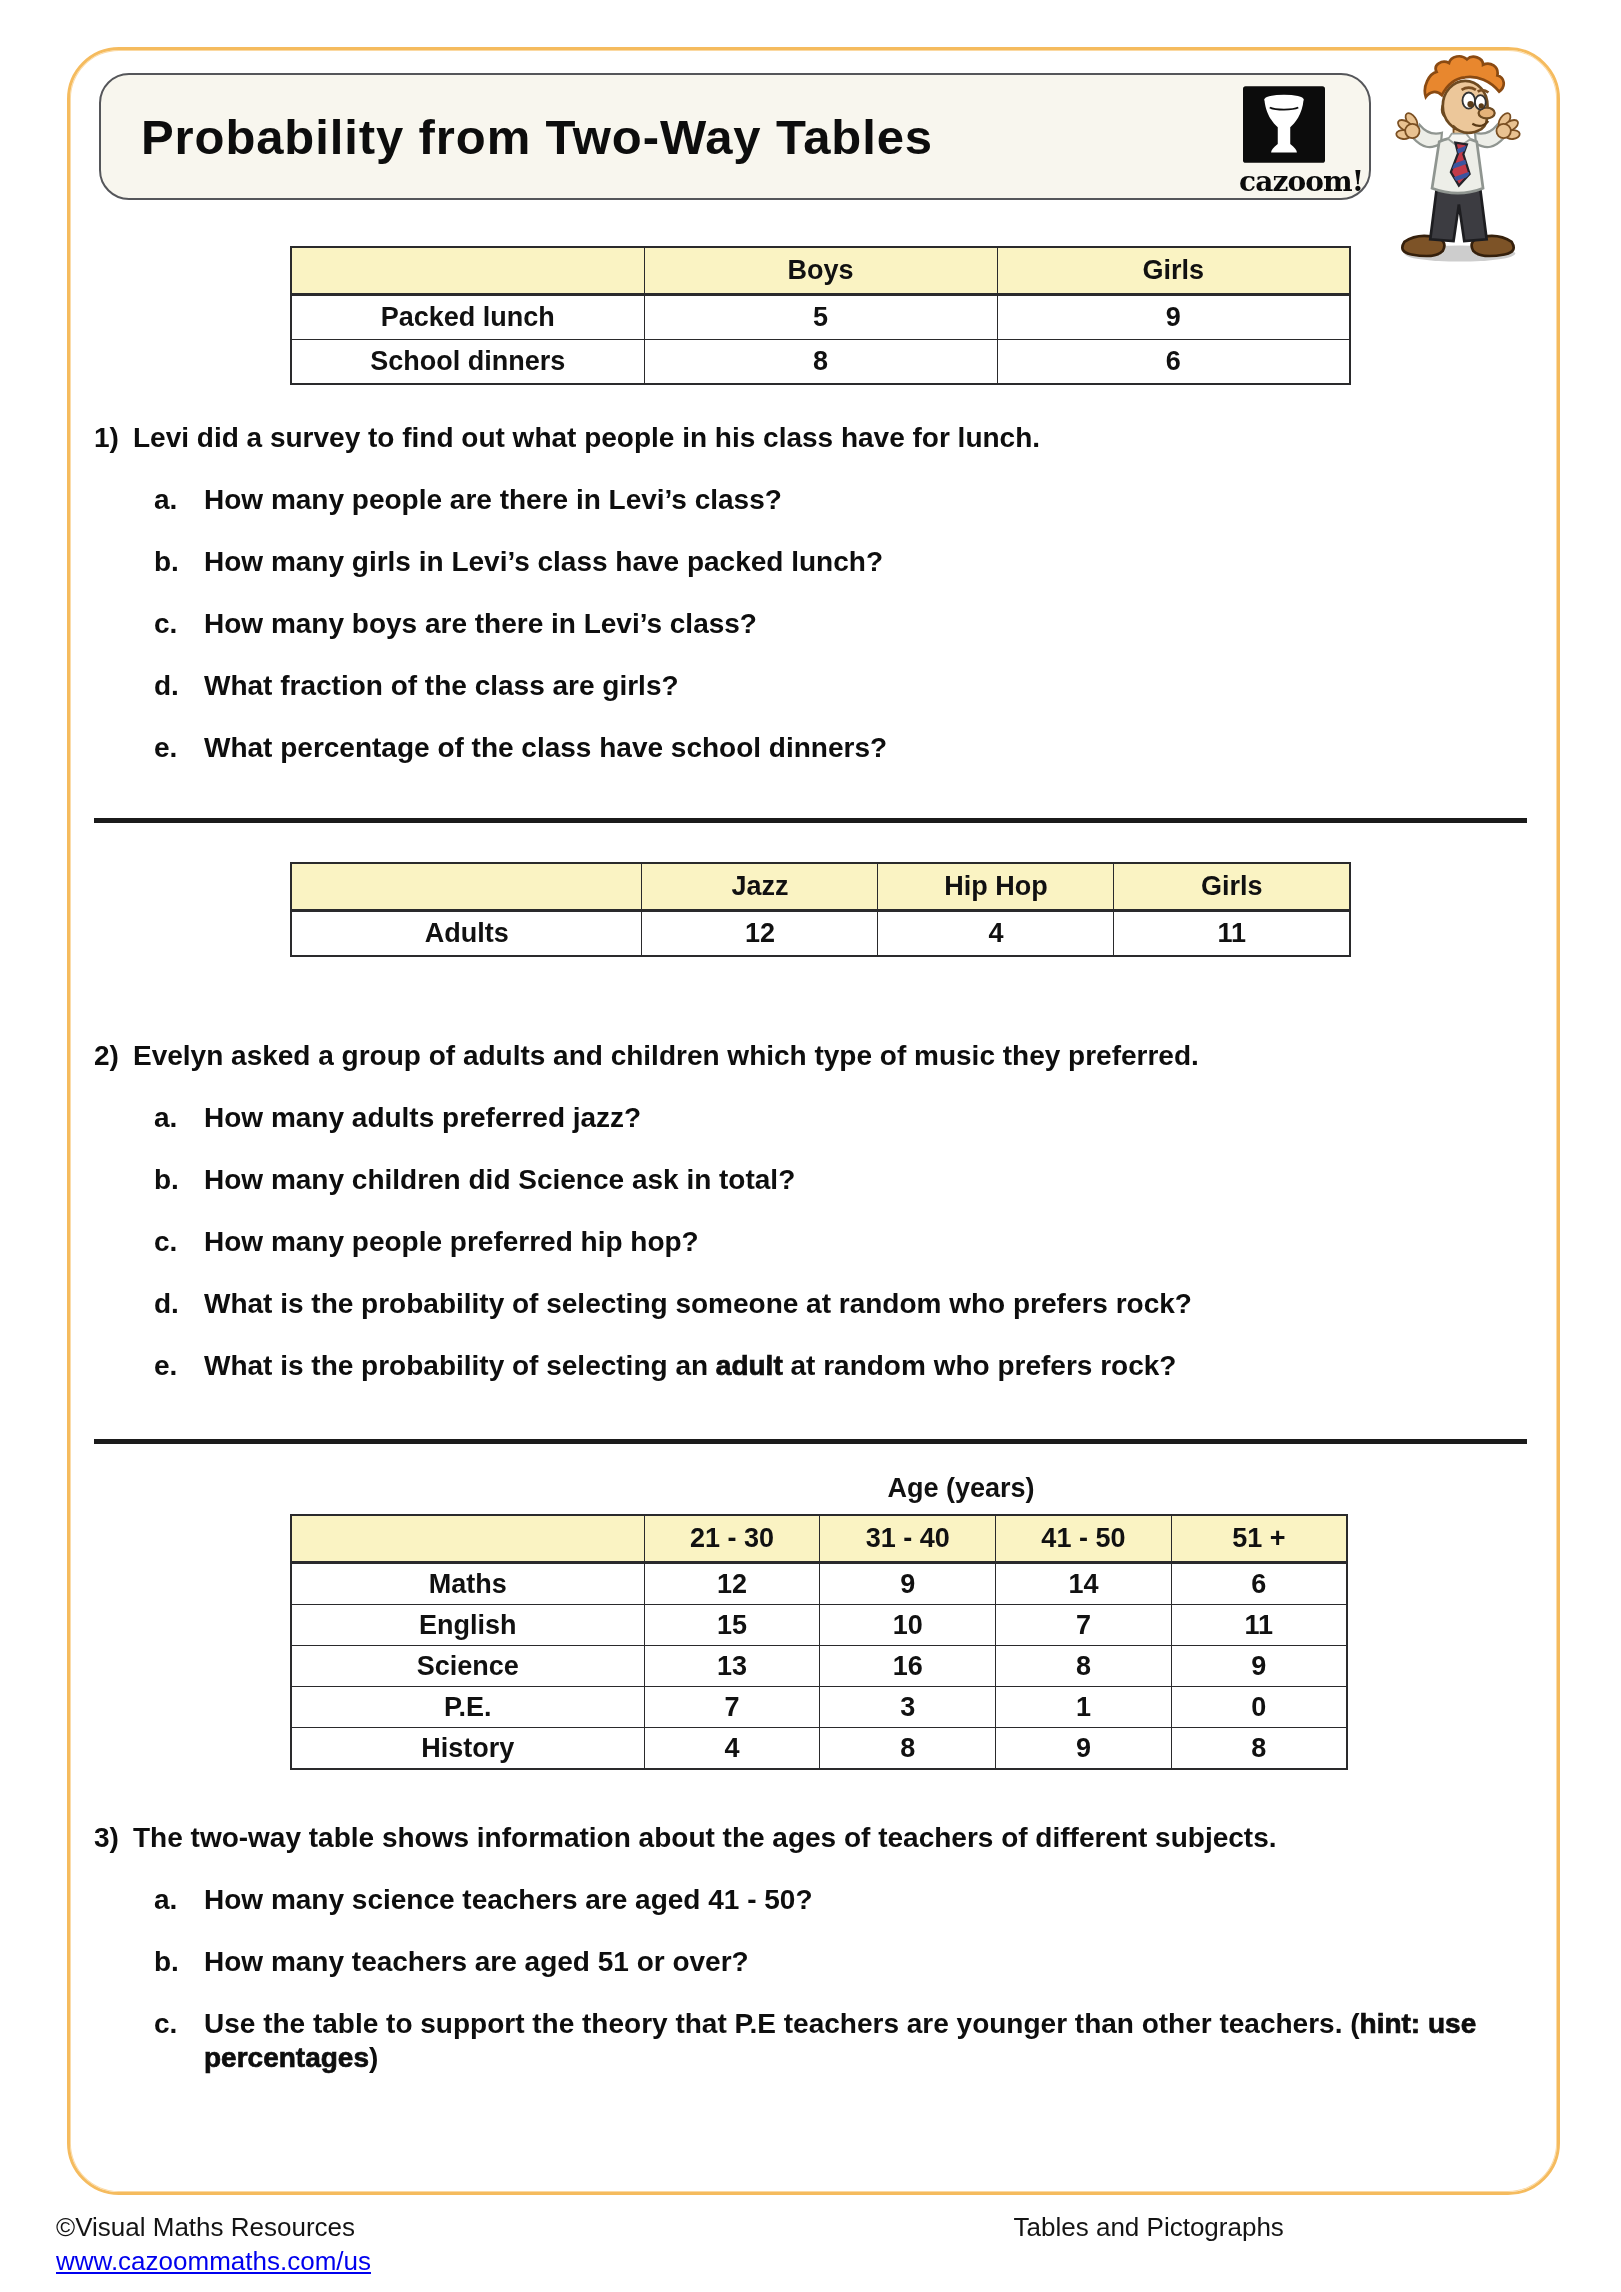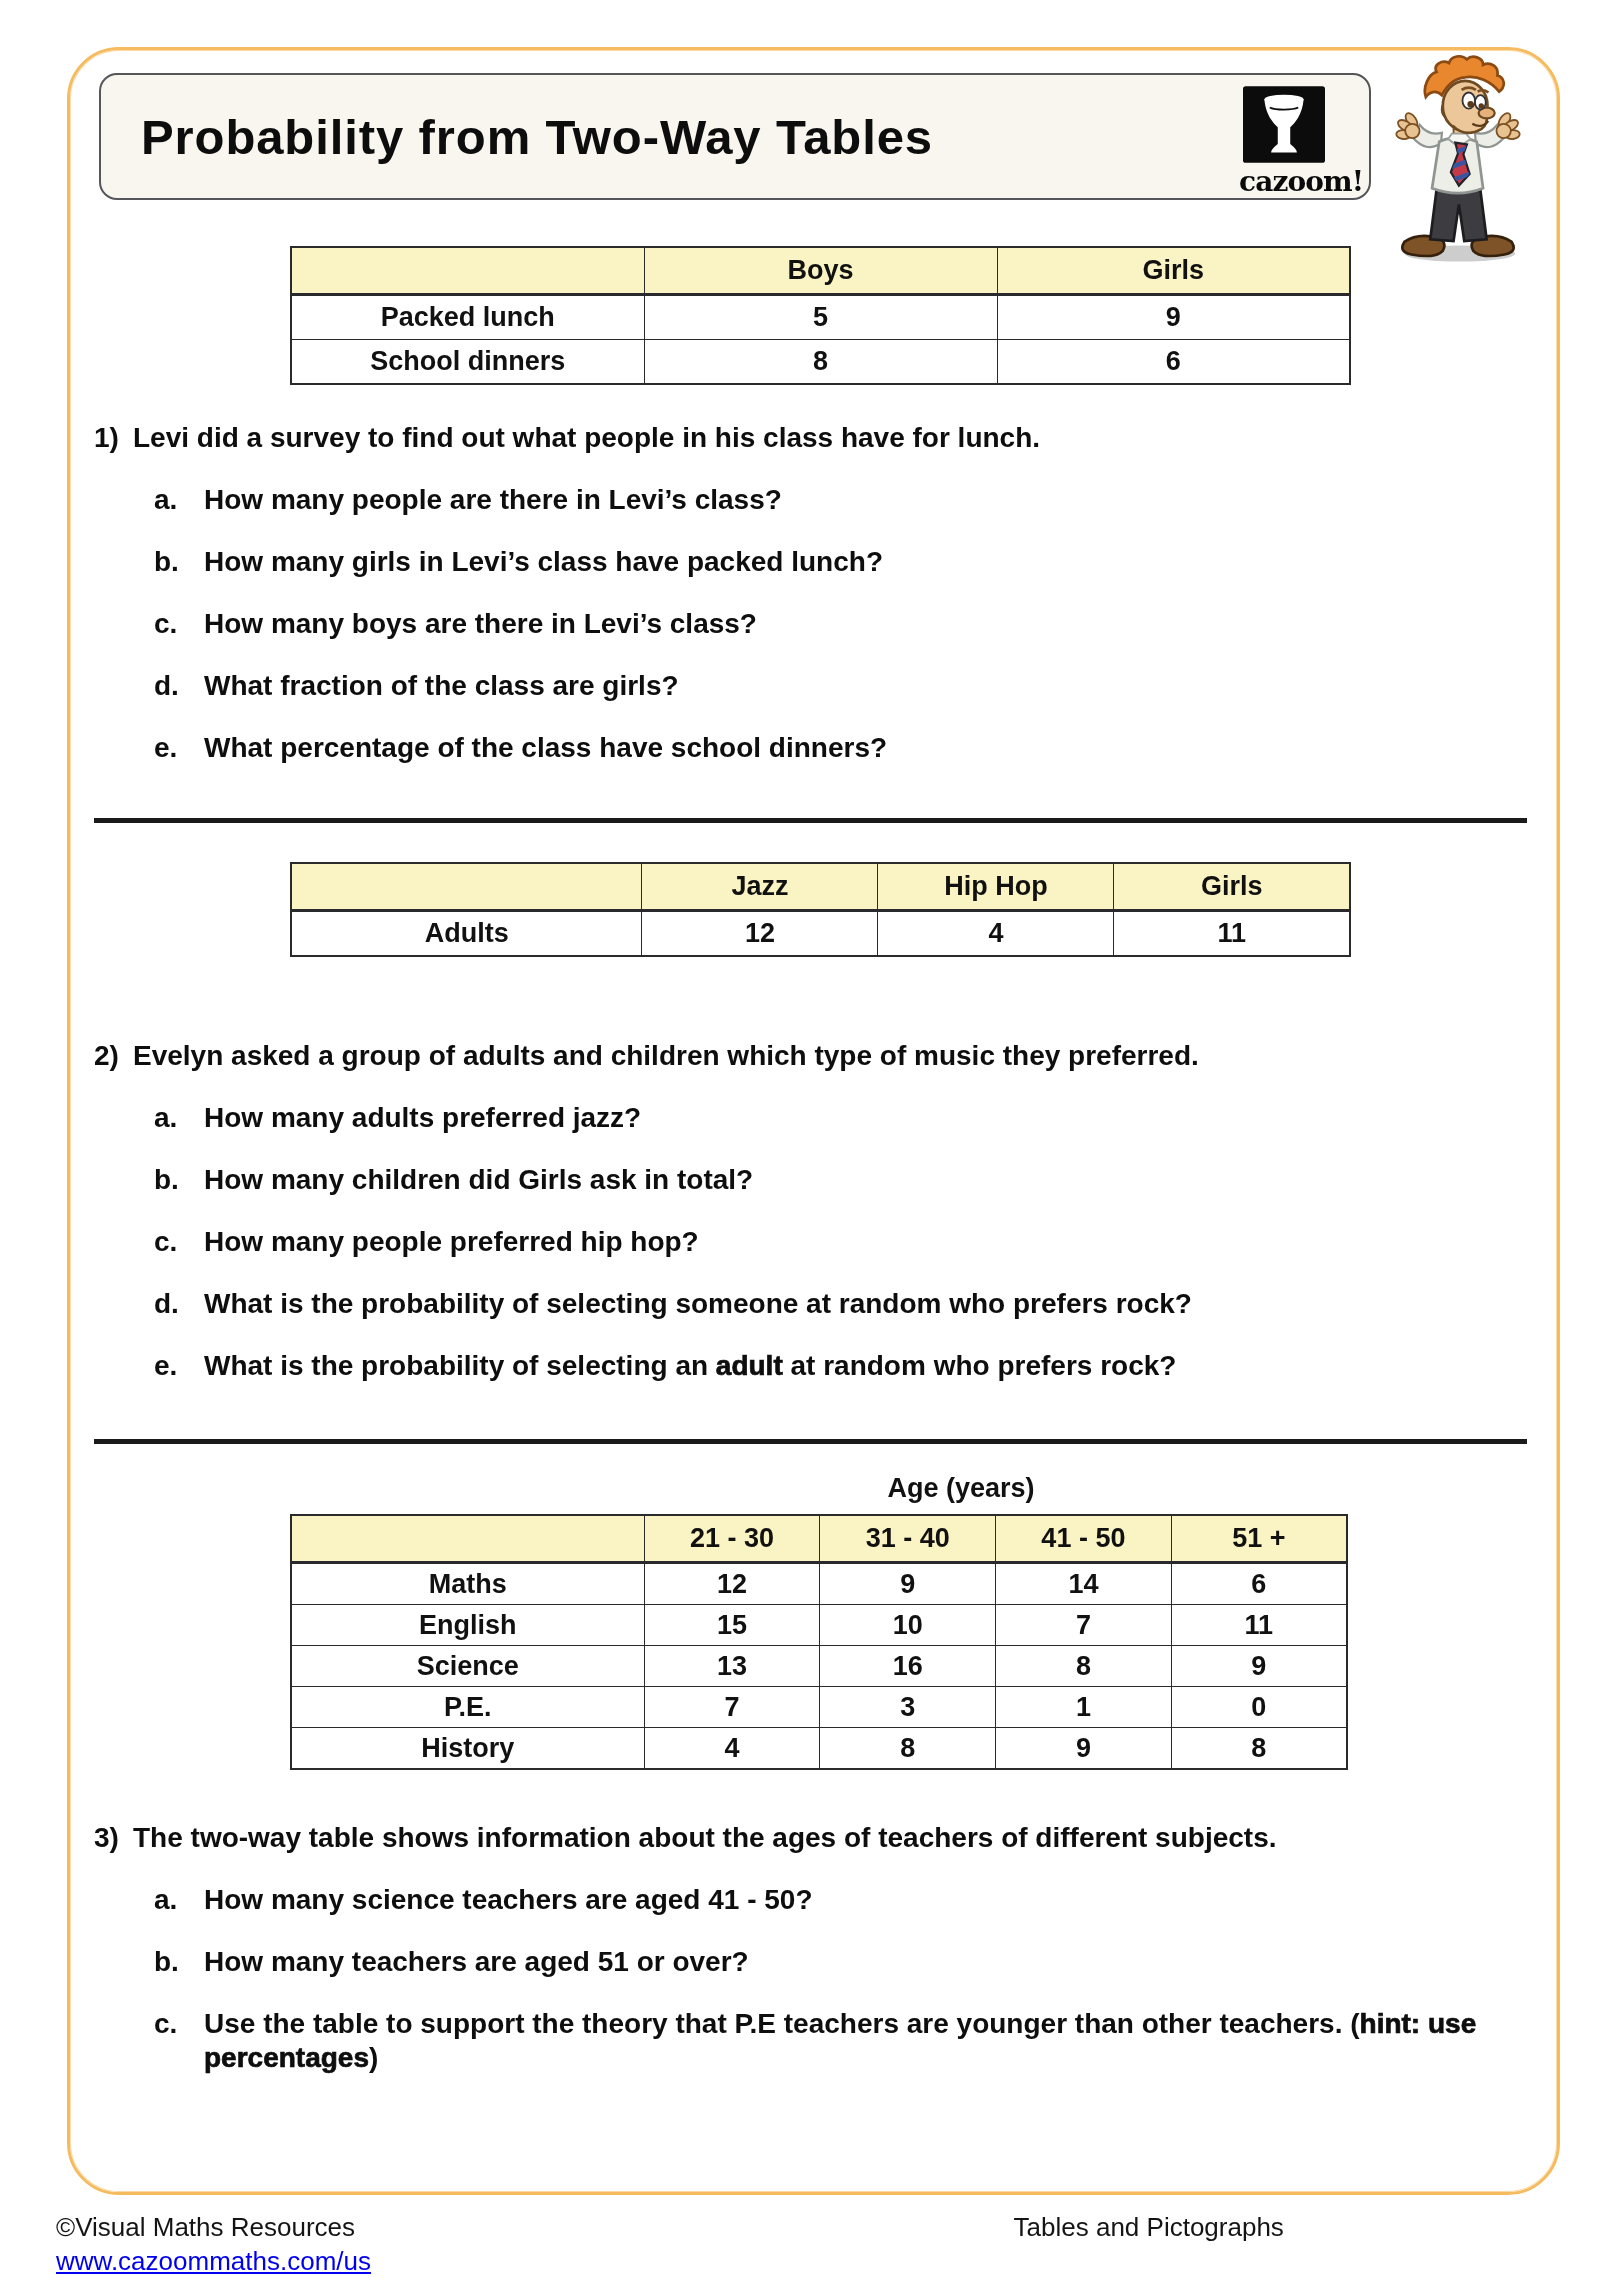--- a/index.html
+++ b/index.html
@@ -3,21 +3,21 @@
 <meta charset="utf-8">
 <style>
   html,body{margin:0;padding:0;background:#fff;}
   body{width:1622px;height:2293px;position:relative;font-family:"Liberation Sans",sans-serif;color:#111;overflow:hidden;}
 
   .page-border{position:absolute;left:67px;top:47px;width:1493px;height:2148px;
     border:3.6px solid #f5bb5e;border-radius:52px;box-sizing:border-box;
     box-shadow:inset 0 0 0 0.9px #fbd9a2;}
 
   .header-box{position:absolute;left:99px;top:73px;width:1272px;height:127px;
-    background:#f8f6ee;border:2.7px solid #55565a;border-radius:18px;box-sizing:border-box;
+    background:#f8f6ee;border:2.7px solid #55565a;border-radius:30px;box-sizing:border-box;
     display:flex;align-items:center;}
   .title{padding-left:40px;font-size:49px;font-weight:bold;letter-spacing:0.9px;color:#0d0d0d;white-space:nowrap;}
 
   .logo{position:absolute;left:1239px;top:86px;width:90px;text-align:left;}
   .logo svg{display:block;margin:0 auto;}
   .logo-text{font-family:"DejaVu Serif",serif;font-weight:bold;font-size:28px;letter-spacing:-0.9px;margin-top:1.8px;color:#0b0b0b;}
 
   .mascot{position:absolute;left:1390px;top:54px;width:136px;height:213px;}
 
   table.ws{position:absolute;border-collapse:collapse;table-layout:fixed;background:#fff;
@@ -200,21 +200,21 @@
     <div class="q-head">
       <span class="q-num">2)</span>
       <span class="q-text"><span>Evelyn asked a group of adults and children which type of music they preferred.</span></span>
     </div>
     <div class="q-part">
       <span class="q-letter">a.</span>
       <span class="q-text"><span>How many adults preferred jazz?</span></span>
     </div>
     <div class="q-part">
       <span class="q-letter">b.</span>
-      <span class="q-text"><span>How many children did Girls ask in total?</span></span>
+      <span class="q-text"><span>How many children did Science ask in total?</span></span>
     </div>
     <div class="q-part">
       <span class="q-letter">c.</span>
       <span class="q-text"><span>How many people preferred hip hop?</span></span>
     </div>
     <div class="q-part">
       <span class="q-letter">d.</span>
       <span class="q-text"><span>What is the probability of selecting someone at random who prefers rock?</span></span>
     </div>
     <div class="q-part">

